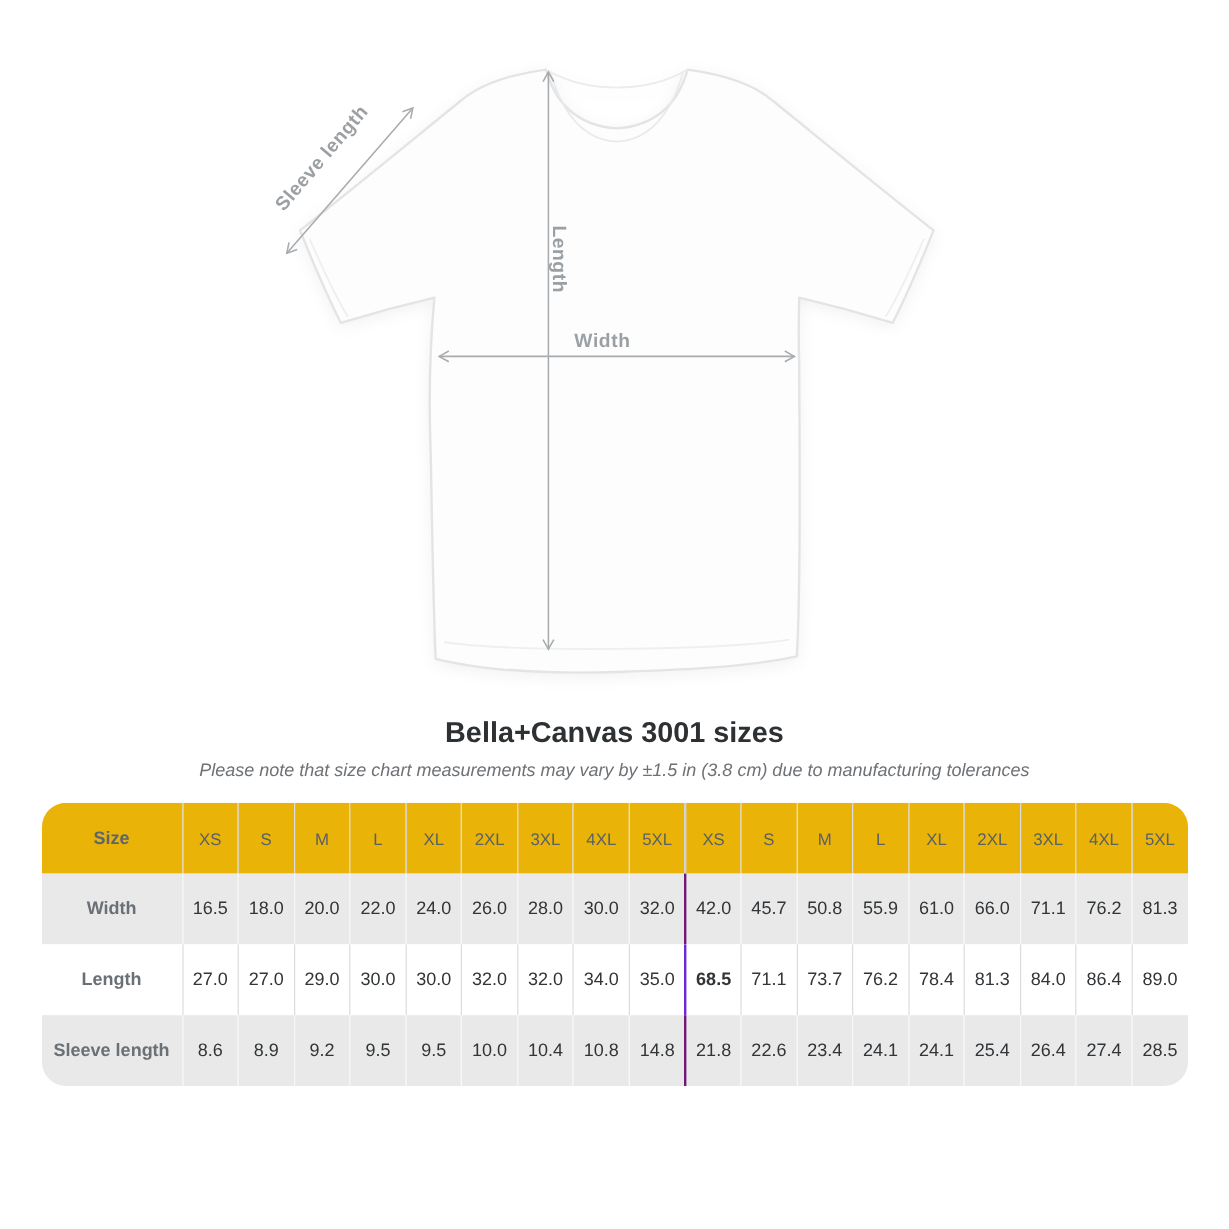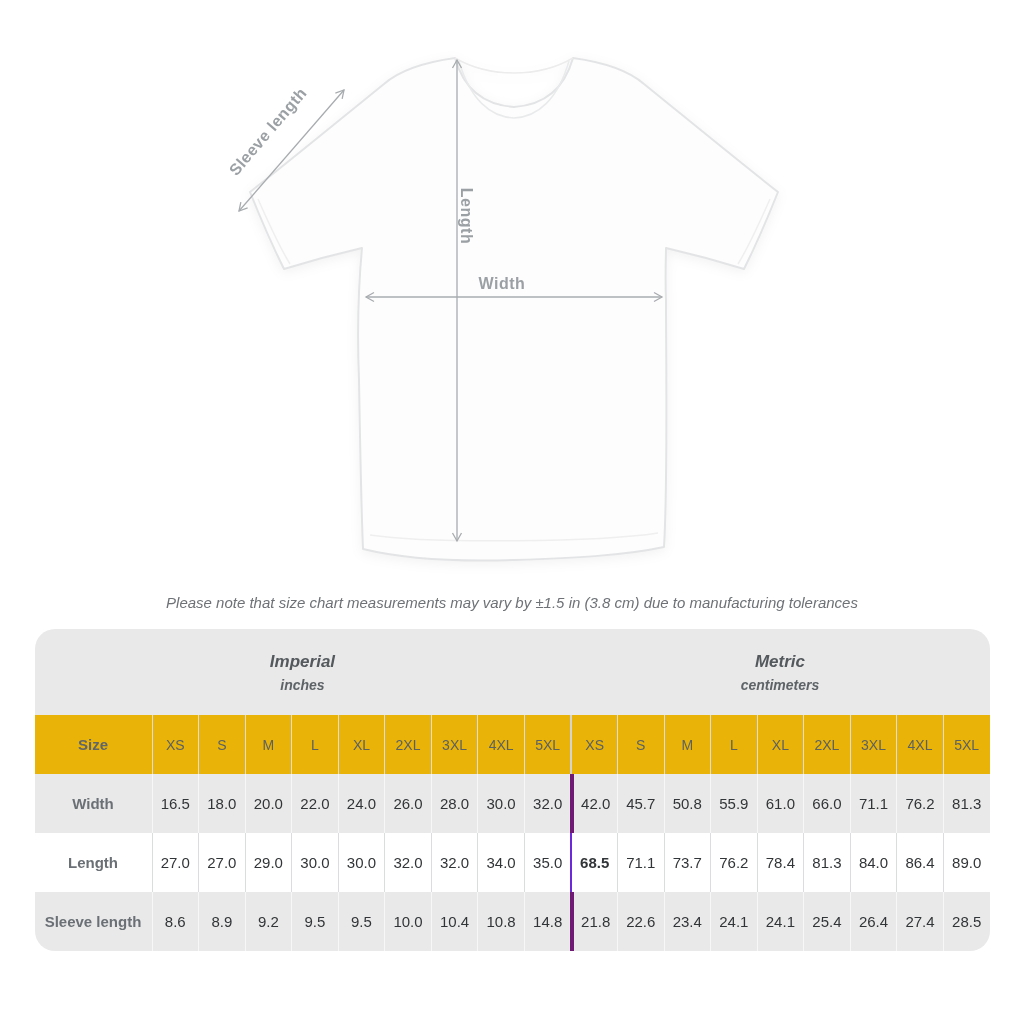--- a/index.html
+++ b/index.html
@@ -64,21 +64,21 @@
 
   
   tr.sizes-row th + th,
   tr.plain td, tr.plain th + td { border-left:1px solid #dbdcdd; }
   tr.plain th.row-label { border-left:none; }
   tr.striped td { border-left:1px solid #f7f7f8; }
   tr.striped th.row-label { border-left:none; }
   
   tr.sizes-row th.metric-start { border-left:2px solid #d2d3d4; }
   tr.plain td.metric-start     { border-left:2px solid #6d28d9;font-weight:bold; }
-  tr.striped td.metric-start   { border-left:4px solid #701a75; }
+  tr.striped td.metric-start   { border-left:2px solid #701a75; }
 </style>
 </head>
 <body>
 
 <div class="stage">
 
   <svg class="diagram" viewBox="0 0 1024 585">
     <defs>
       <marker id="arr" viewBox="0 0 12 12" refX="10" refY="6" markerWidth="12" markerHeight="12" orient="auto-start-reverse" markerUnits="userSpaceOnUse">
         <path d="M2,1.5 L10,6 L2,10.5" fill="none" stroke="#a8acaf" stroke-width="1.3"></path>
@@ -116,20 +116,21 @@
 
     <line x1="239" y1="211" x2="344" y2="90" stroke="#a8acaf" stroke-width="1.3" marker-start="url(#arr)" marker-end="url(#arr)"></line>
     <line x1="457" y1="60" x2="457" y2="541" stroke="#a8acaf" stroke-width="1.3" marker-start="url(#arr)" marker-end="url(#arr)"></line>
     <line x1="366" y1="297" x2="662" y2="297" stroke="#a8acaf" stroke-width="1.3" marker-start="url(#arr)" marker-end="url(#arr)"></line>
 
     <text class="ann-text" text-anchor="middle" transform="translate(272,135) rotate(-49.5)">Sleeve length</text>
     <text class="ann-text" text-anchor="middle" transform="translate(461,216) rotate(90)">Length</text>
     <text class="ann-text" text-anchor="middle" x="502" y="289">Width</text>
   </svg>
 
+  <h1 class="page-title">Bella+Canvas 3001 sizes</h1>
   <p class="page-subtitle">Please note that size chart measurements may vary by ±1.5 in (3.8 cm) due to manufacturing tolerances</p>
 
   <div class="table-wrap">
     <table class="size-chart">
       <colgroup id="cols">
           <col class="c-label">
           <col>
           <col>
           <col>
           <col>
@@ -142,30 +143,20 @@
           <col>
           <col>
           <col>
           <col>
           <col>
           <col>
           <col>
           <col>
         </colgroup>
       <thead>
-        <tr class="band">
-          <th colspan="10">
-            <div class="g-name">Imperial</div>
-            <div class="g-unit">inches</div>
-          </th>
-          <th colspan="9">
-            <div class="g-name">Metric</div>
-            <div class="g-unit">centimeters</div>
-          </th>
-        </tr>
         <tr class="sizes-row" id="sizes-row">
           <th class="corner">Size</th>
         <th class="size-h">XS</th>
             <th class="size-h">S</th>
             <th class="size-h">M</th>
             <th class="size-h">L</th>
             <th class="size-h">XL</th>
             <th class="size-h">2XL</th>
             <th class="size-h">3XL</th>
             <th class="size-h">4XL</th>

